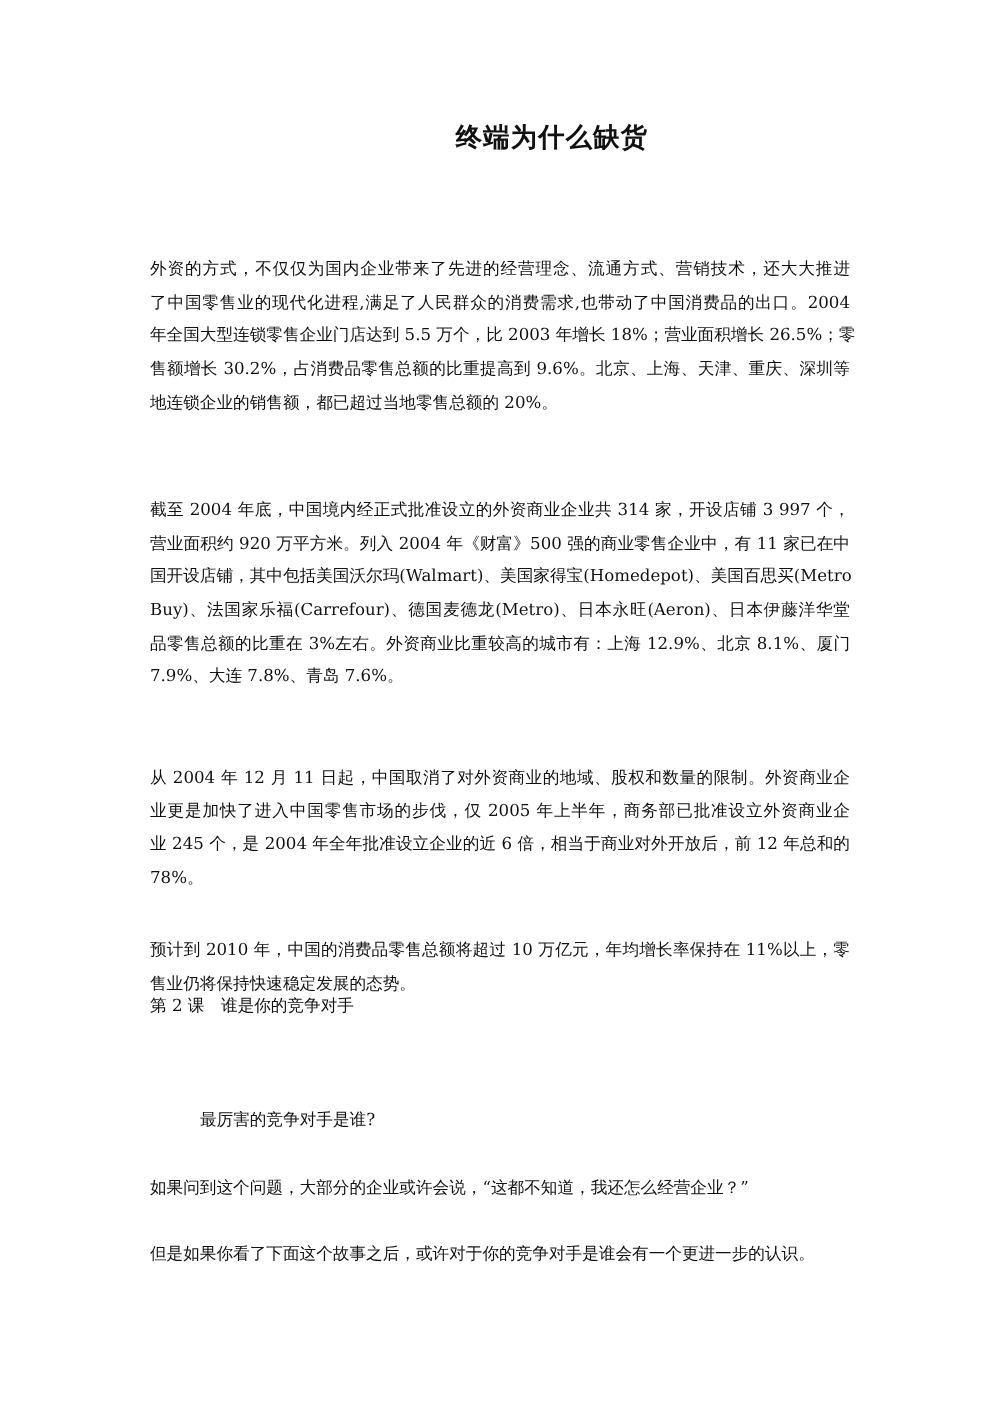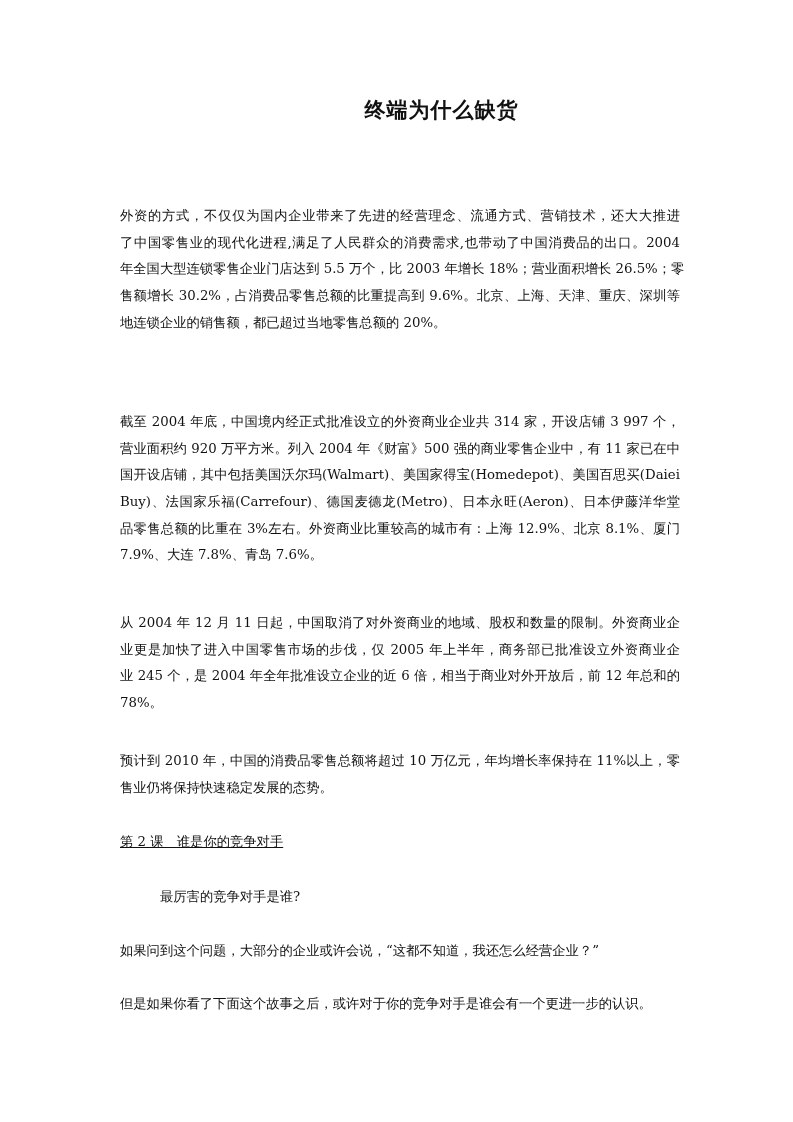--- a/index.html
+++ b/index.html
@@ -24,40 +24,40 @@
 
 
   <div class="block" style="top:203px;">
     <span class="line">外资的方式，不仅仅为国内企业带来了先进的经营理念、流通方式、营销技术，还大大推进</span>
     <span class="line">了中国零售业的现代化进程,满足了人民群众的消费需求,也带动了中国消费品的出口。2004</span>
     <span class="line">年全国大型连锁零售企业门店达到 5.5 万个，比 2003 年增长 18%；营业面积增长 26.5%；零</span>
     <span class="line">售额增长 30.2%，占消费品零售总额的比重提高到 9.6%。北京、上海、天津、重庆、深圳等</span>
     <span class="line last">地连锁企业的销售额，都已超过当地零售总额的 20%。</span>
   </div>
 
-  <div class="block" style="top:396px;margin-top:13px;">
+  <div class="block" style="top:396px;">
     <span class="line">截至 2004 年底，中国境内经正式批准设立的外资商业企业共 314 家，开设店铺 3 997 个，</span>
     <span class="line">营业面积约 920 万平方米。列入 2004 年《财富》500 强的商业零售企业中，有 11 家已在中</span>
-    <span class="line">国开设店铺，其中包括美国沃尔玛(Walmart)、美国家得宝(Homedepot)、美国百思买(Daiei</span>
+    <span class="line">国开设店铺，其中包括美国沃尔玛(Walmart)、美国家得宝(Homedepot)、美国百思买(Metro</span>
     <span class="line">Buy)、法国家乐福(Carrefour)、德国麦德龙(Metro)、日本永旺(Aeron)、日本伊藤洋华堂</span>
     <span class="line">品零售总额的比重在 3%左右。外资商业比重较高的城市有：上海 12.9%、北京 8.1%、厦门</span>
     <span class="line last">7.9%、大连 7.8%、青岛 7.6%。</span>
   </div>
 
   <div class="block" style="top:610px;">
     <span class="line">从 2004 年 12 月 11 日起，中国取消了对外资商业的地域、股权和数量的限制。外资商业企</span>
     <span class="line">业更是加快了进入中国零售市场的步伐，仅 2005 年上半年，商务部已批准设立外资商业企</span>
     <span class="line">业 245 个，是 2004 年全年批准设立企业的近 6 倍，相当于商业对外开放后，前 12 年总和的</span>
     <span class="line last">78%。</span>
   </div>
 
   <div class="block" style="top:748px;">
     <span class="line">预计到 2010 年，中国的消费品零售总额将超过 10 万亿元，年均增长率保持在 11%以上，零</span>
     <span class="line last">售业仍将保持快速稳定发展的态势。</span>
   </div>
 
-  <div class="heading" style="top:832px;text-decoration:underline;">第 2 课　谁是你的竞争对手</div>
+  <div class="heading" style="top:796px;">第 2 课　谁是你的竞争对手</div>
 
   <div class="single" style="top:887px;margin-left:40px;">最厉害的竞争对手是谁?</div>
   <div class="single" style="top:994px;">但是如果你看了下面这个故事之后，或许对于你的竞争对手是谁会有一个更进一步的认识。</div>
   <div class="single" style="top:941px;">如果问到这个问题，大部分的企业或许会说，“这都不知道，我还怎么经营企业？”</div>
 
 </div>
 
 </body></html>

